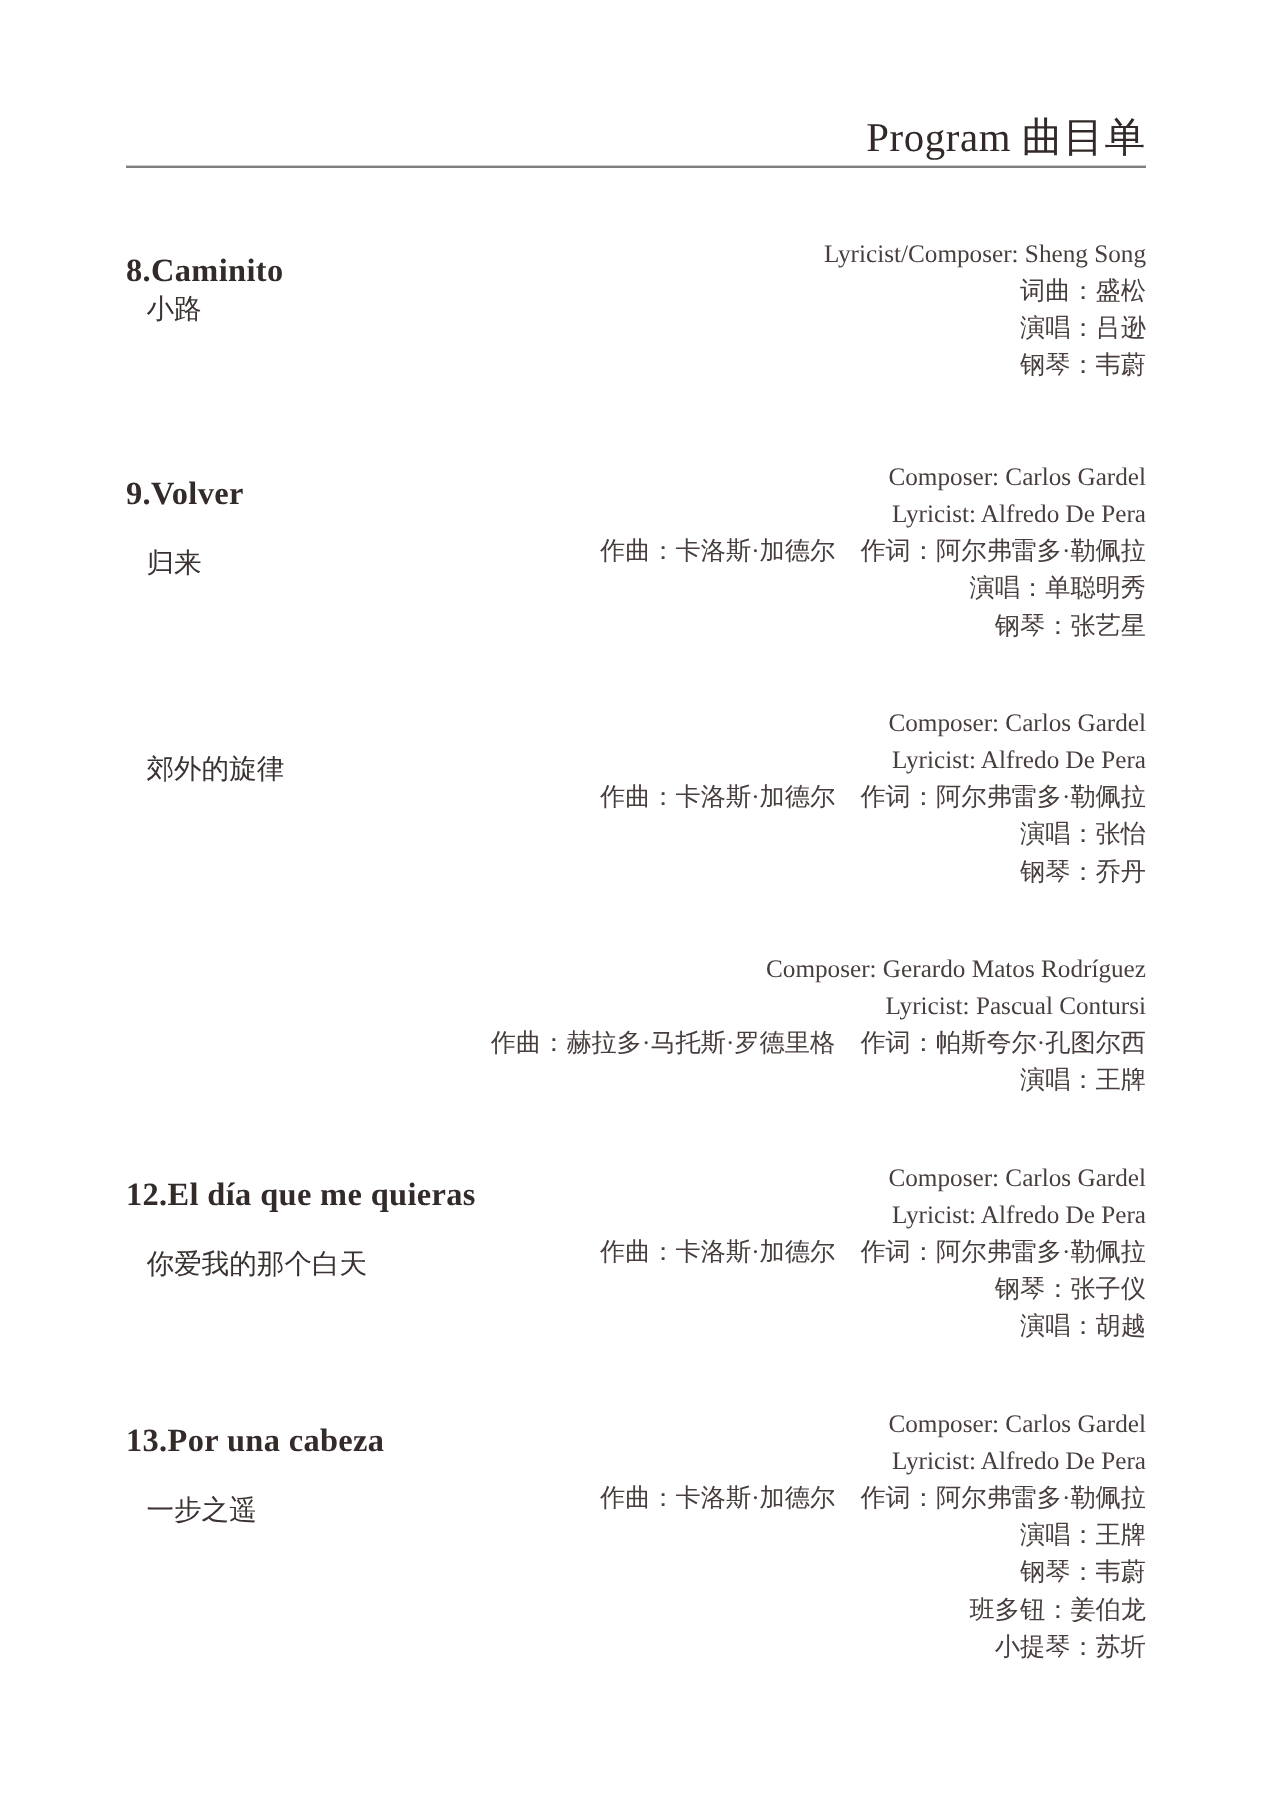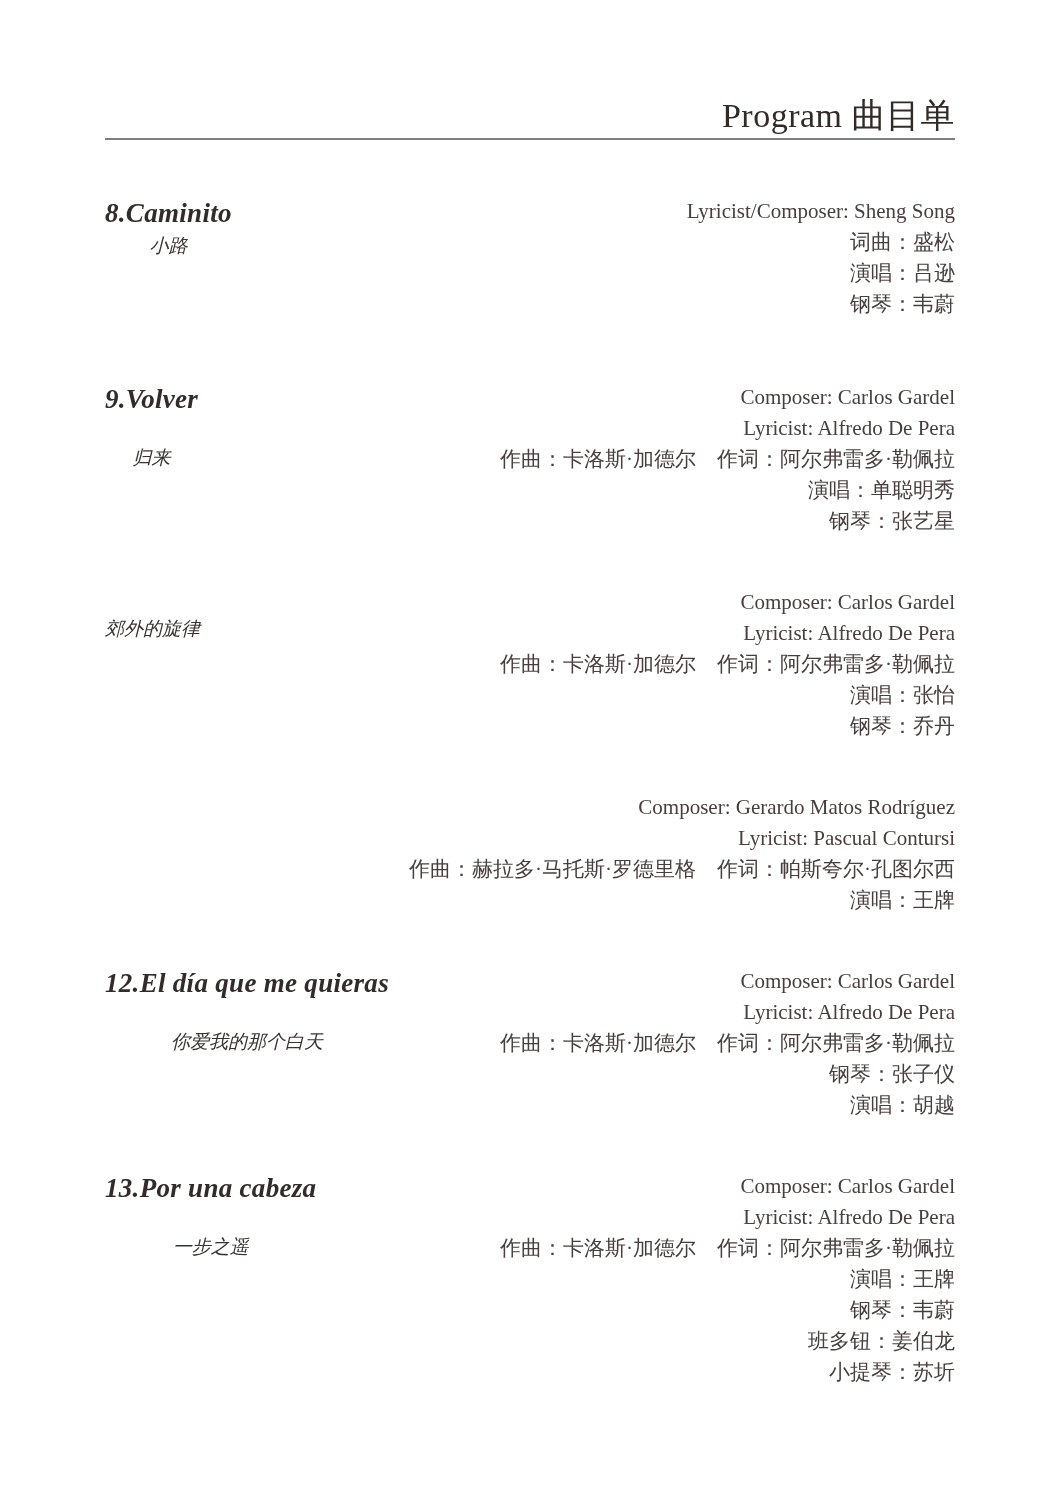--- a/index.html
+++ b/index.html
@@ -38,37 +38,36 @@
   
   .program-list { margin-top: 56px; }
   .item {
     position: relative;
     margin-bottom: 50px;
   }
   .item:first-child { margin-bottom: 62px; }
   .item-left {
     position: absolute;
     left: 0;
-    top: 0;
+    top: 12px;
     white-space: nowrap;
-    font-style: italic;
   }
   .item-title {
     margin: 0;
     font-size: 27px;
     font-weight: 700;
     line-height: 34px;
     color: #332b2a;
     letter-spacing: 0.3px;
   }
   .item-title-cn {
-    font-size: 19px;
+    margin-left: 17px;
+    font-size: 23px;
     line-height: 31px;
     color: #3a3231;
-    text-align: center;
   }
   .item-credits { text-align: right; }
   .credit-line {
     font-size: 21px;
     line-height: 31px;
     color: #473e3d;
     white-space: nowrap;
   }
 </style>
 </head>

